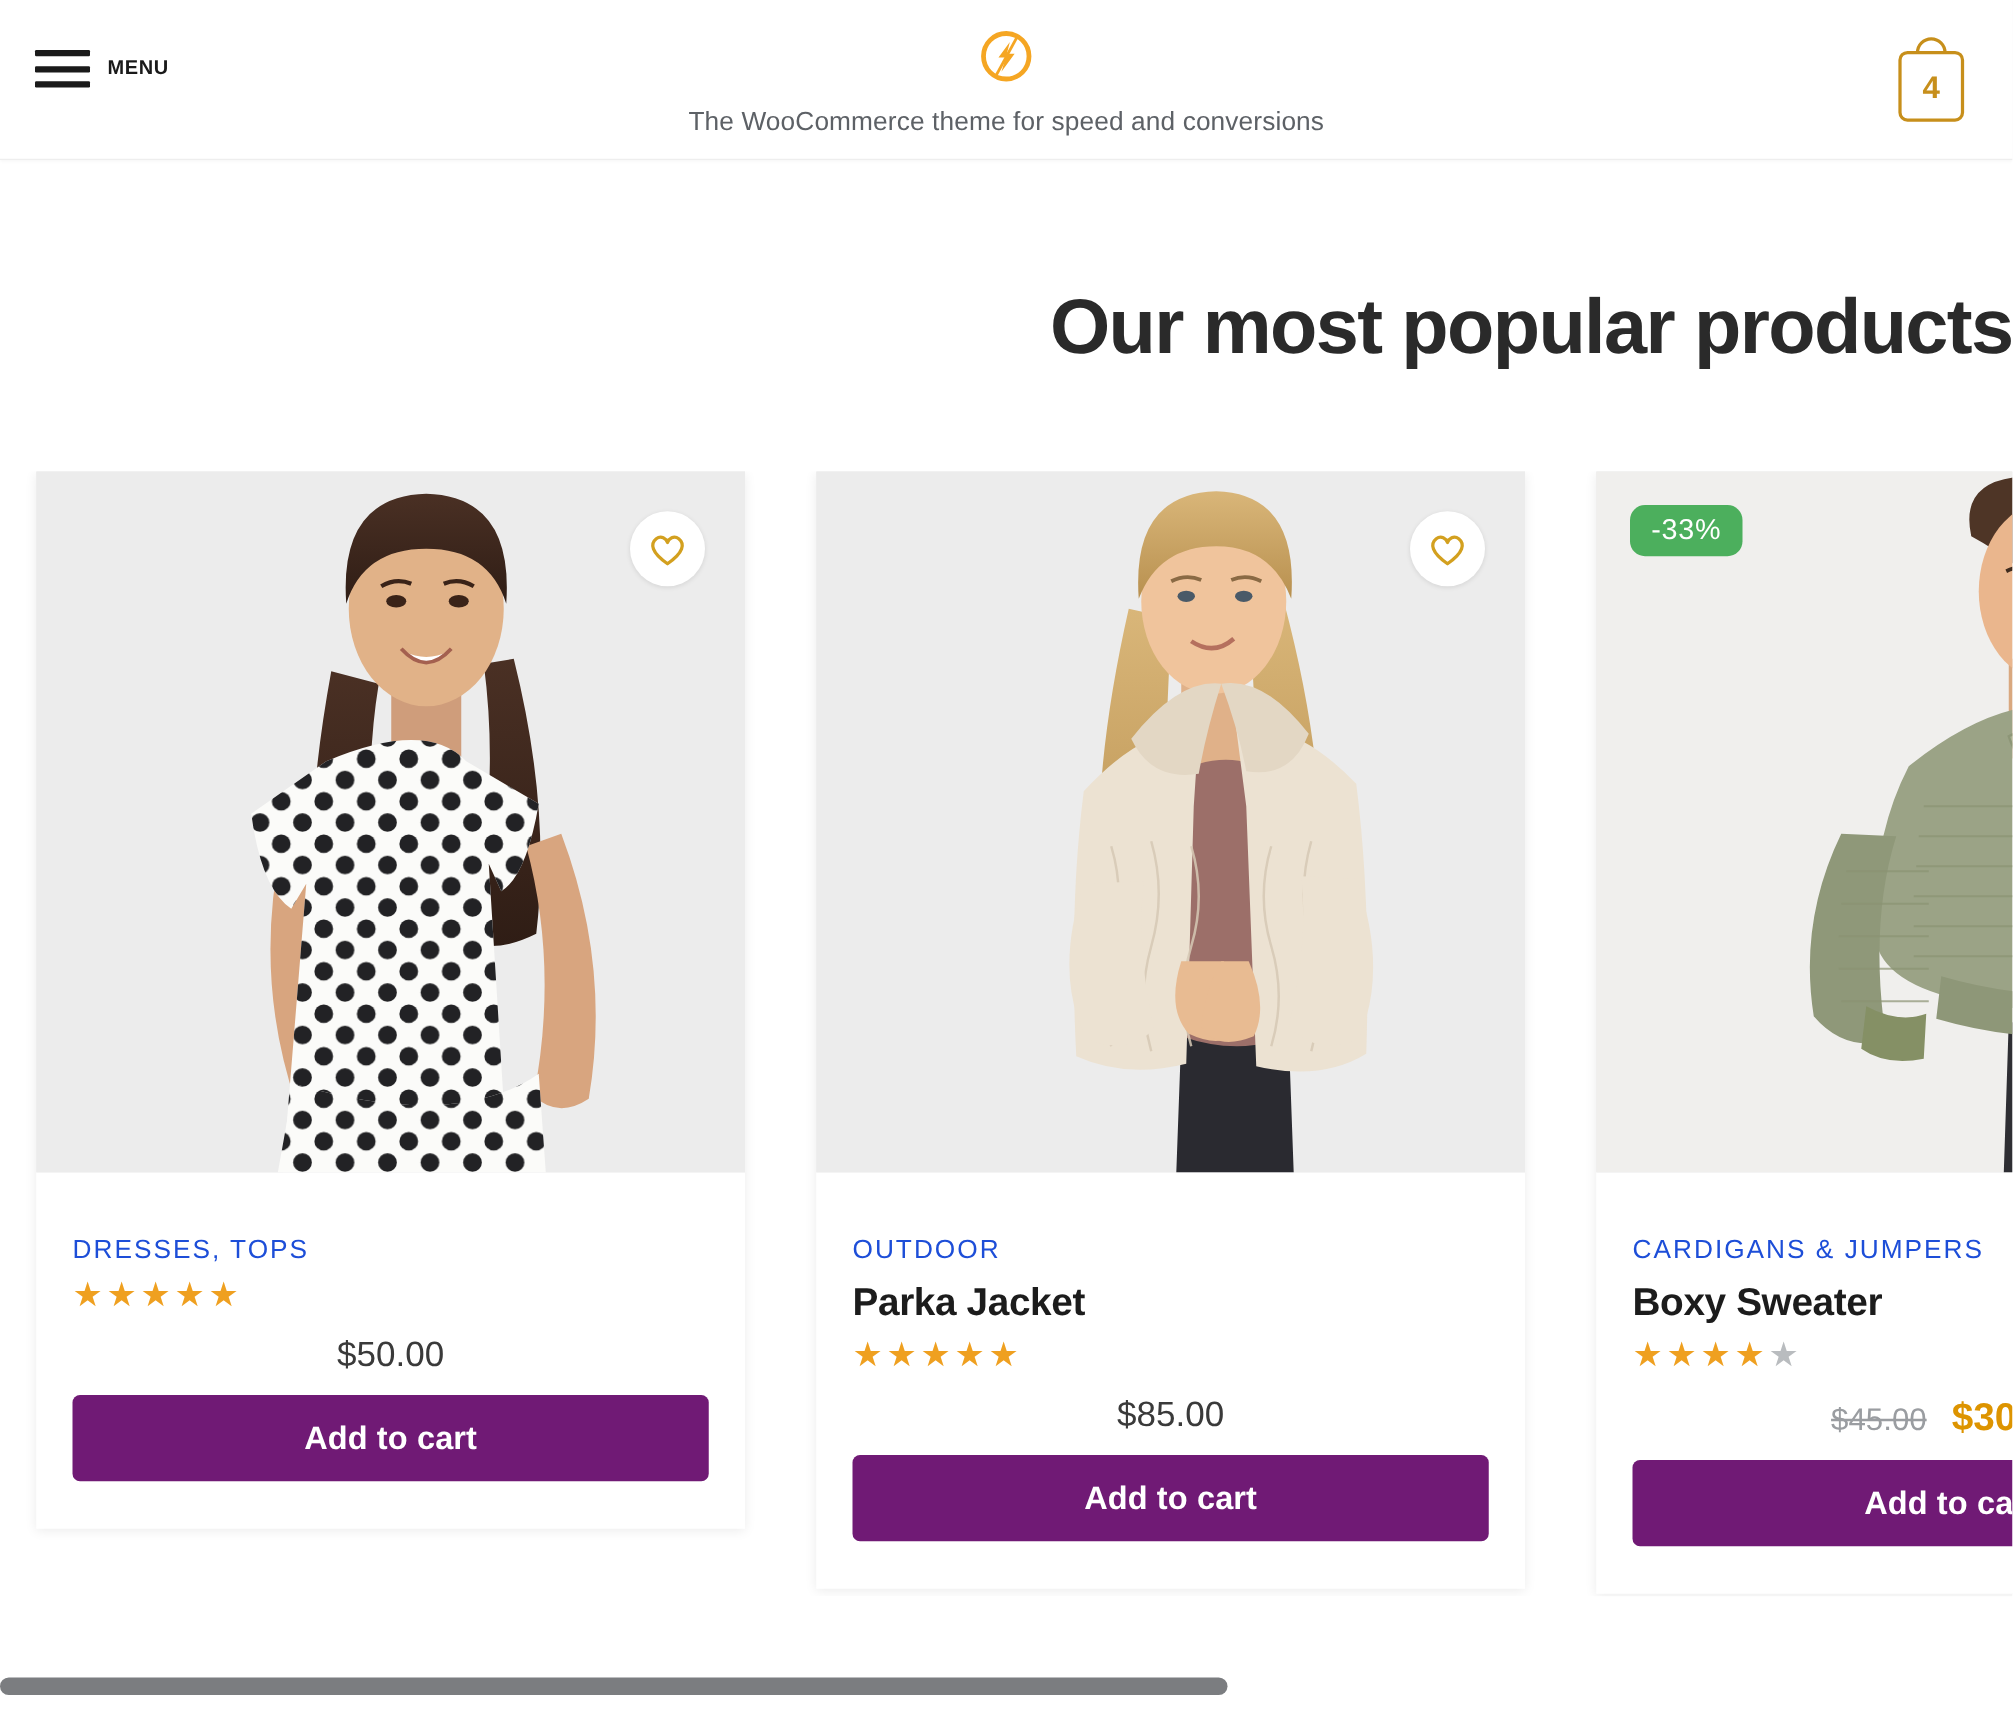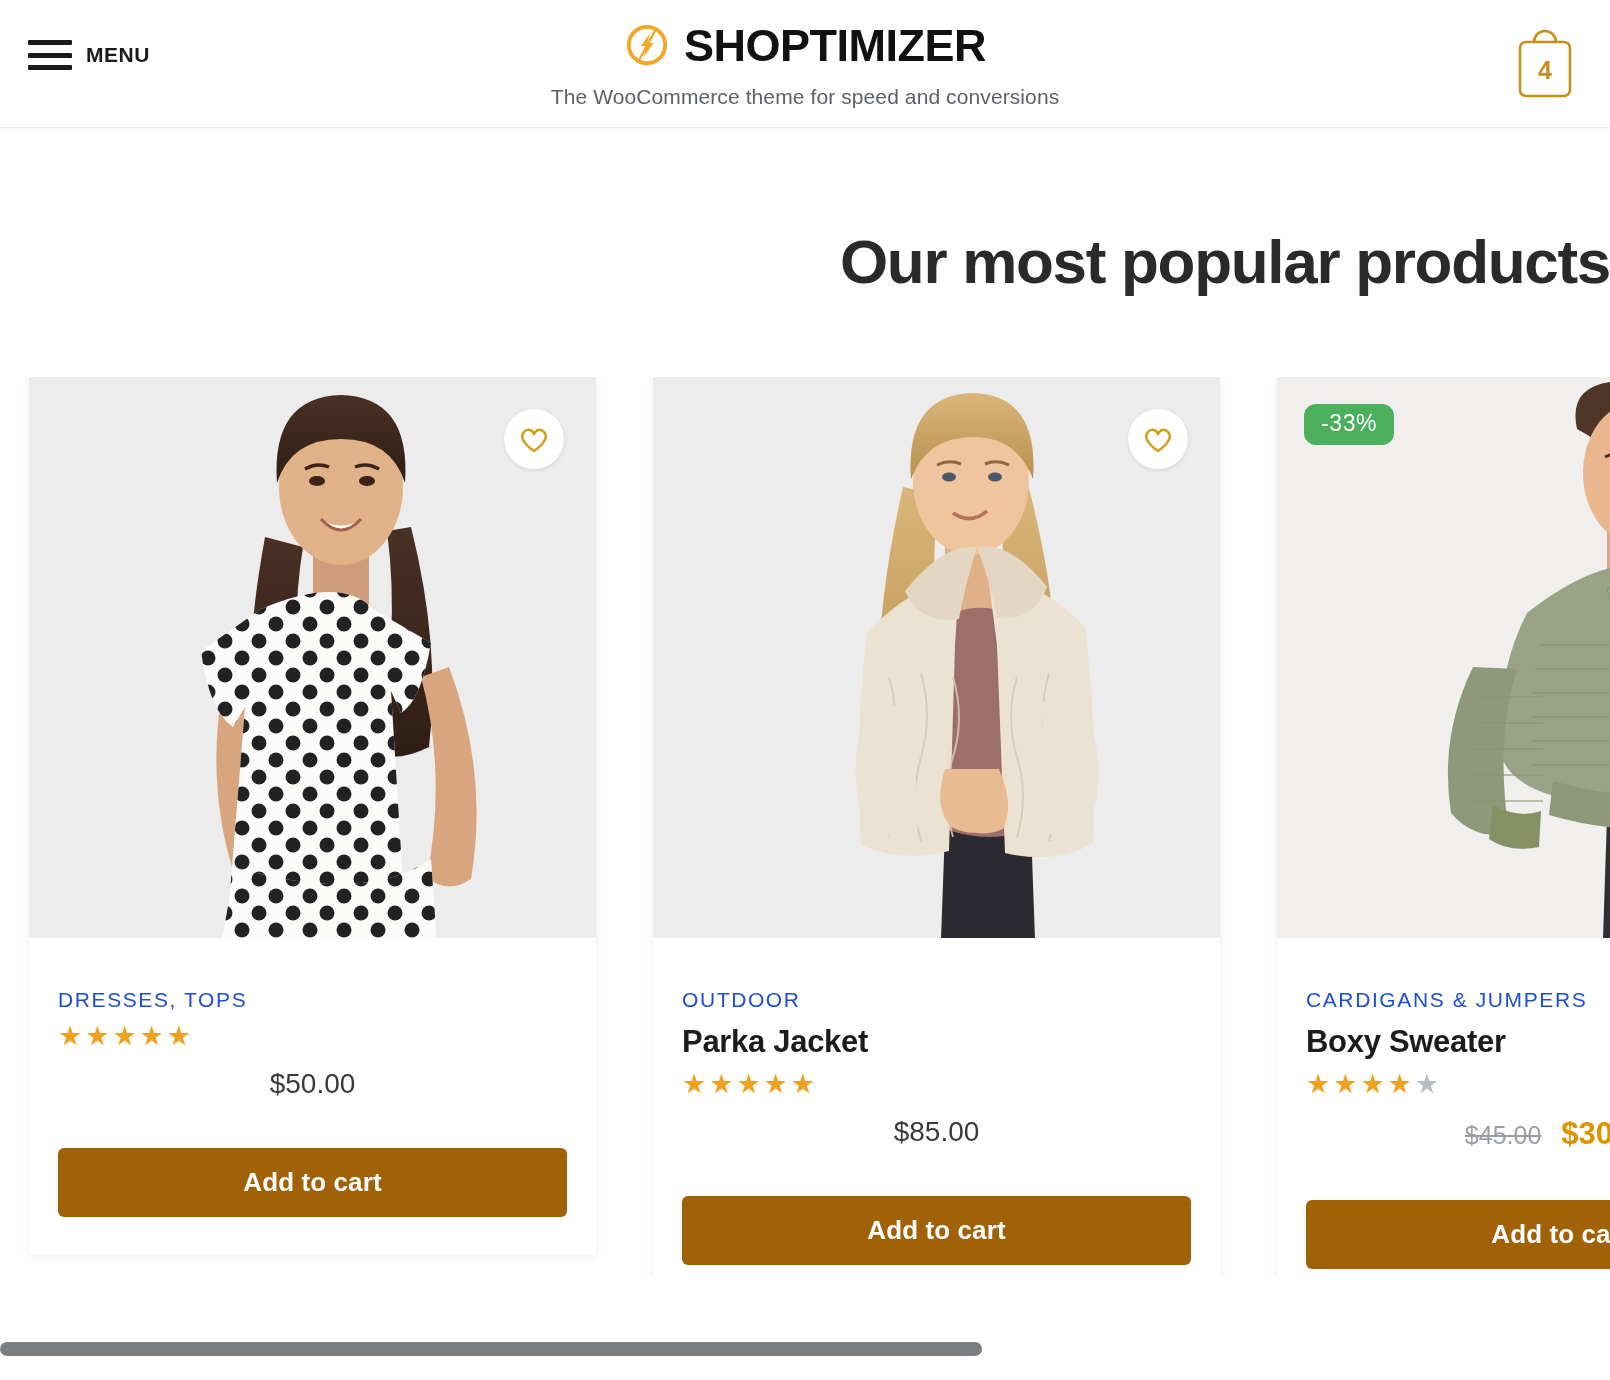--- a/index.html
+++ b/index.html
@@ -48,21 +48,21 @@
   }
   .hamburger span {
     display: block;
     width: 44px;
     height: 5px;
     background: #1a1a1a;
     border-radius: 1px;
   }
 
   .menu-label {
-    font-size: 21px;
+    font-size: 16px;
     font-weight: 700;
     letter-spacing: 0.5px;
     color: #1a1a1a;
     font-family: "Liberation Sans", sans-serif;
   }
 
   .brand-block {
     position: absolute;
     left: 0;
     right: 0;
@@ -260,24 +260,24 @@
     text-decoration: line-through;
   }
   .price-new {
     font-size: 31px;
     color: #dd9400;
     font-weight: 700;
   }
 
   .add-to-cart {
     display: block;
-    margin-top: 48px;
+    margin-top: 16px;
     width: 100%;
     height: 69px;
-    background: #a16207;
+    background: #701a75;
     color: #ffffff;
     font-size: 26px;
     font-weight: 700;
     border: none;
     border-radius: 6px;
     cursor: pointer;
     font-family: "Liberation Sans", sans-serif;
     letter-spacing: 0.1px;
   }
 
@@ -311,21 +311,20 @@
     <span class="menu-label">MENU</span>
   </button>
 
   <div class="brand-block">
     <a class="brand-row">
       <svg class="bolt-logo" viewBox="0 0 48 48">
         <circle cx="24" cy="24" r="19" fill="none" stroke="#f5a623" stroke-width="4"></circle>
         <path d="M33 8 L15 41" stroke="#f5a623" stroke-width="2.4" fill="none"></path>
         <path d="M27 12 L17.5 25 L23.5 25 L20 37 L31 22 L24.5 22 Z" fill="#f5a623"></path>
       </svg>
-      <span class="brand-name">SHOPTIMIZER</span>
     </a>
     <div class="brand-tagline">The WooCommerce theme for speed and conversions</div>
   </div>
 
   <button class="cart-button">
     <svg width="58" height="74" viewBox="0 0 58 74">
       <path d="M18 16 a11 11 0 0 1 22 0" fill="none" stroke="#c78f1b" stroke-width="2.6"></path>
       <rect x="4" y="16" width="50" height="54" rx="6" fill="none" stroke="#c78f1b" stroke-width="2.6"></rect>
     </svg>
     <span class="cart-count">4</span>

